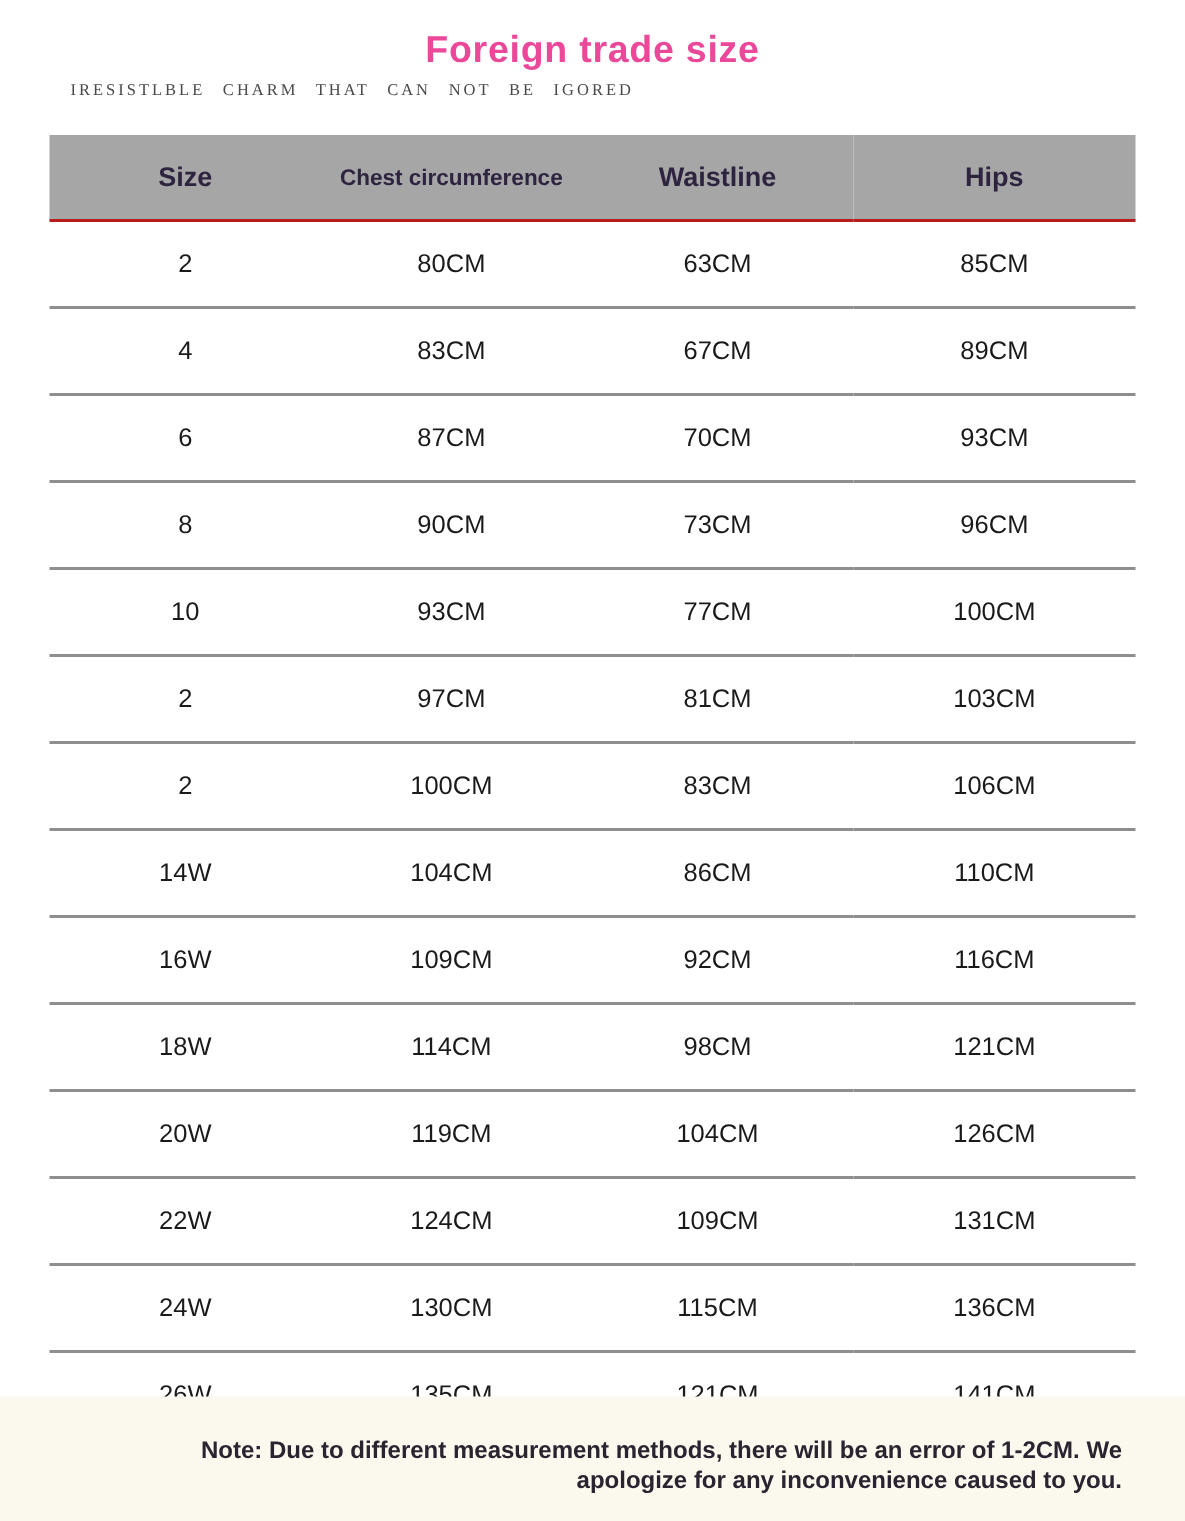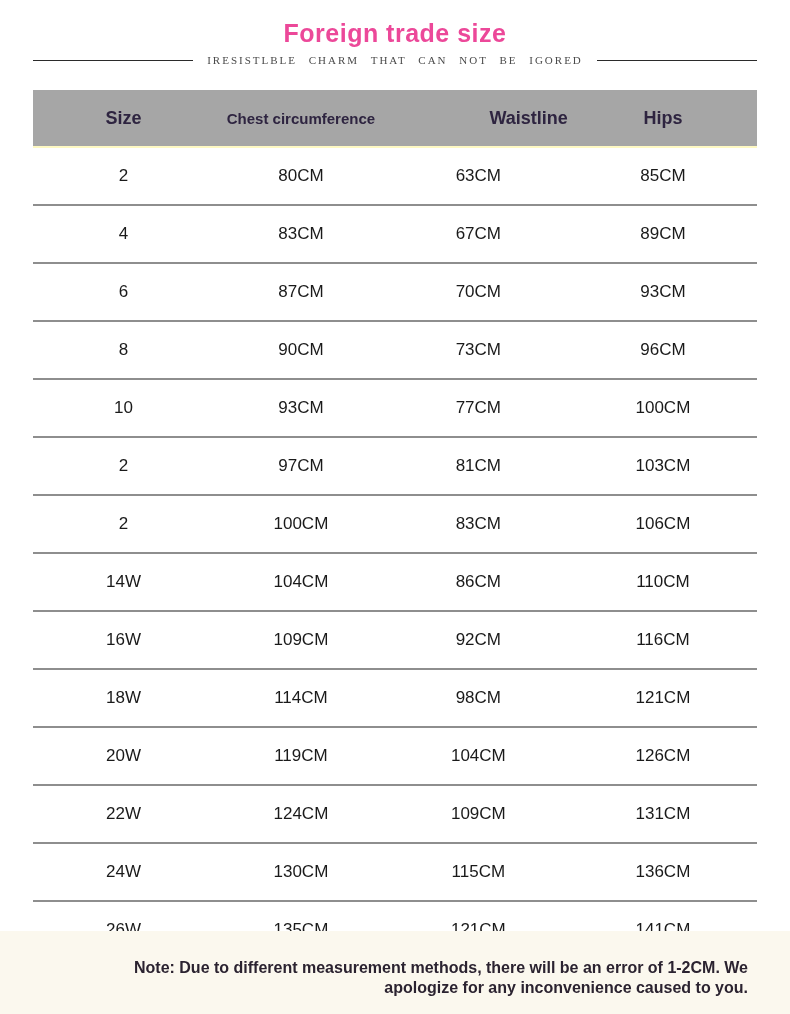--- a/index.html
+++ b/index.html
@@ -20,23 +20,24 @@
     padding-top: 19px;
     text-align: center;
     font-size: 25px;
     line-height: 28px;
     font-weight: bold;
     color: #ec4899;
     letter-spacing: 0.5px;
   }
   .subtitle-row {
     display: flex;
-    align-items: center;
+    align-items: flex-start;
     width: 724px;
     margin: 7px auto 0 auto;
+    flex-direction: column;
   }
   .subtitle-line {
     flex: 1;
     height: 1px;
     background: #2b2b2b;
   }
   .subtitle-text {
     font-family: "Liberation Serif", serif;
     font-size: 11px;
     color: #4a4a4a;
@@ -53,25 +54,25 @@
   }
   .size-table thead tr {
     background: #a6a6a6;
     height: 57px;
   }
   .size-table th {
     color: #2e2440;
     font-size: 18px;
     font-weight: bold;
     text-align: center;
-    border-bottom: 2px solid #fef9c3;
+    border-bottom: 2px solid #b91c1c;
   }
   .size-table th.col-size  { width: 25%; }
   .size-table th.col-chest { width: 24%; font-size: 15px; text-align: center; }
-  .size-table th.col-waist { width: 25%; text-align: right; }
+  .size-table th.col-waist { width: 25%; }
   .size-table th.col-hips  { width: 26%; }
   .size-table td {
     height: 54px;
     text-align: center;
     font-size: 17px;
     color: #1a1a1a;
     border-bottom: 2px solid #8e8e8e;
     background: #ffffff;
   }
   .note-section {

